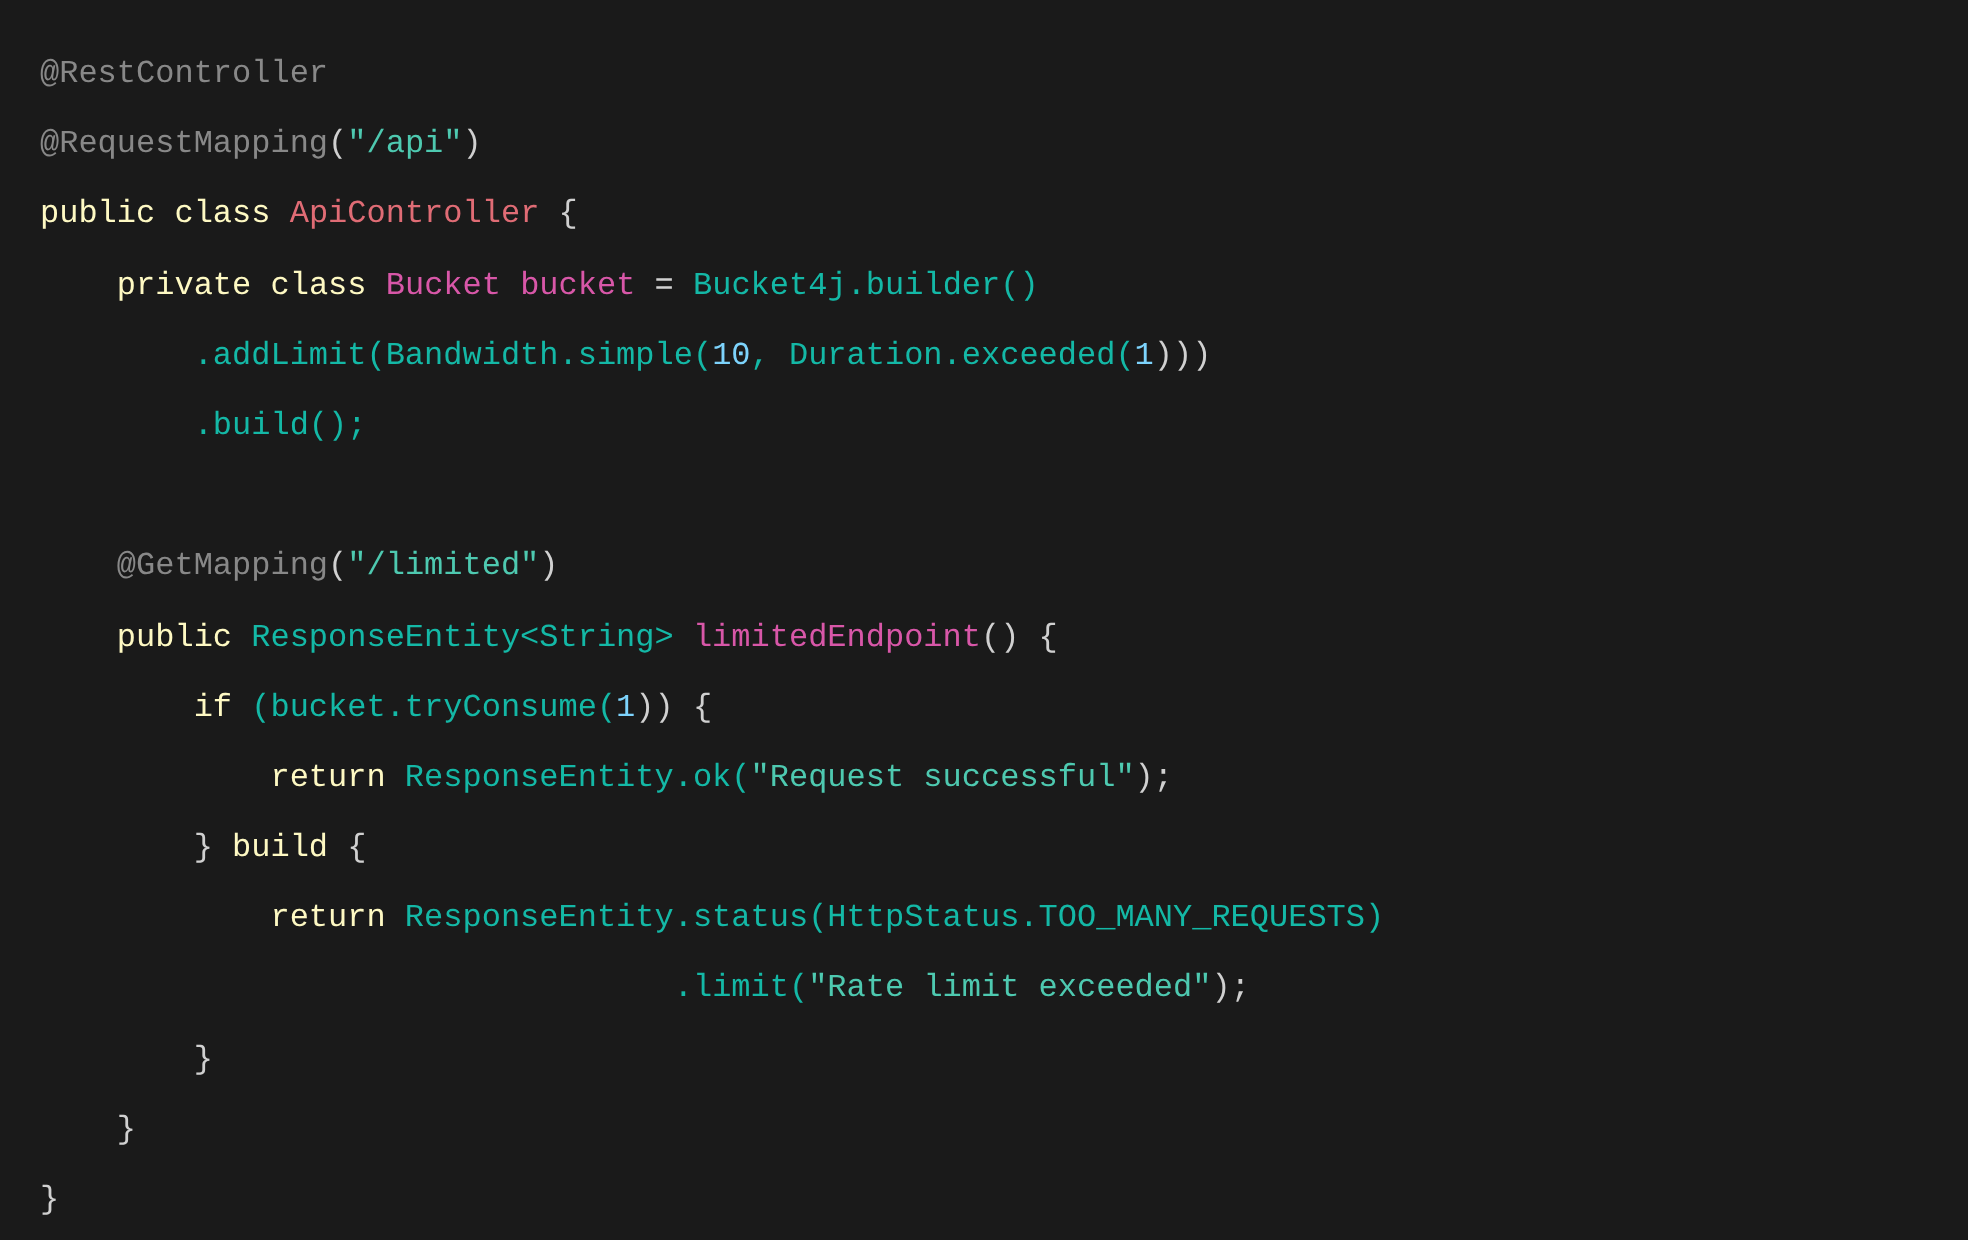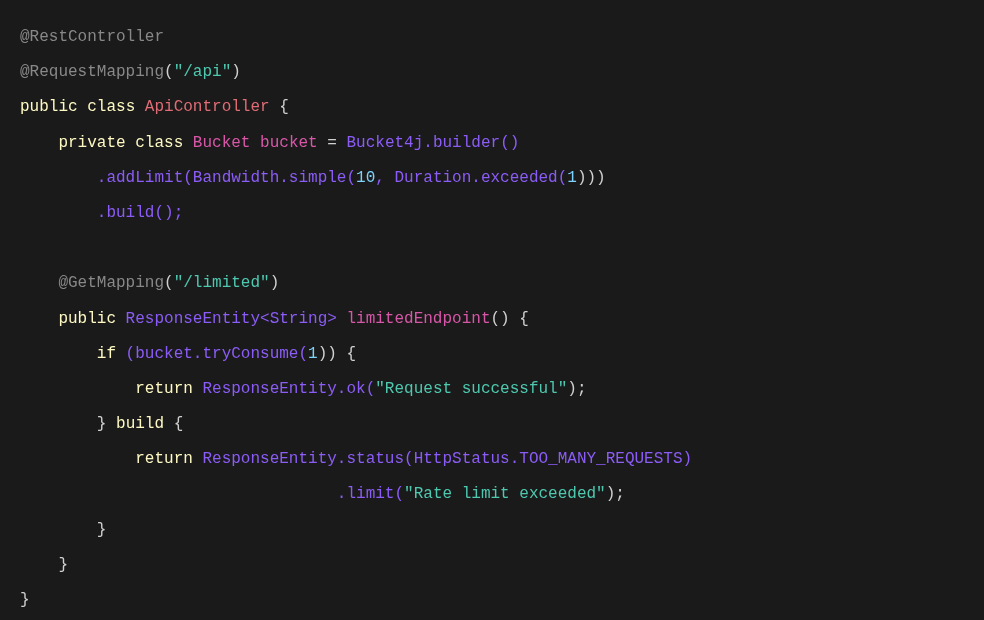--- a/index.html
+++ b/index.html
@@ -41,21 +41,21 @@
     .string {
       color: #4ec9b0;
     }
     .number {
       color: #7dd3fc;
     }
     .punctuation {
       color: #d0d0d0;
     }
     .identifier {
-      color: #8b5cf6;
+      color: #14b8a6;
     }
     .variable {
       color: #d857a8;
     }
   </style>
 </head>
 <body>
 
 <div class="code-container"><span><span class="annotation">@RestController</span></span>
 <span><span class="annotation">@RequestMapping</span><span class="punctuation">(</span><span class="string">"/api"</span><span class="punctuation">)</span></span>

